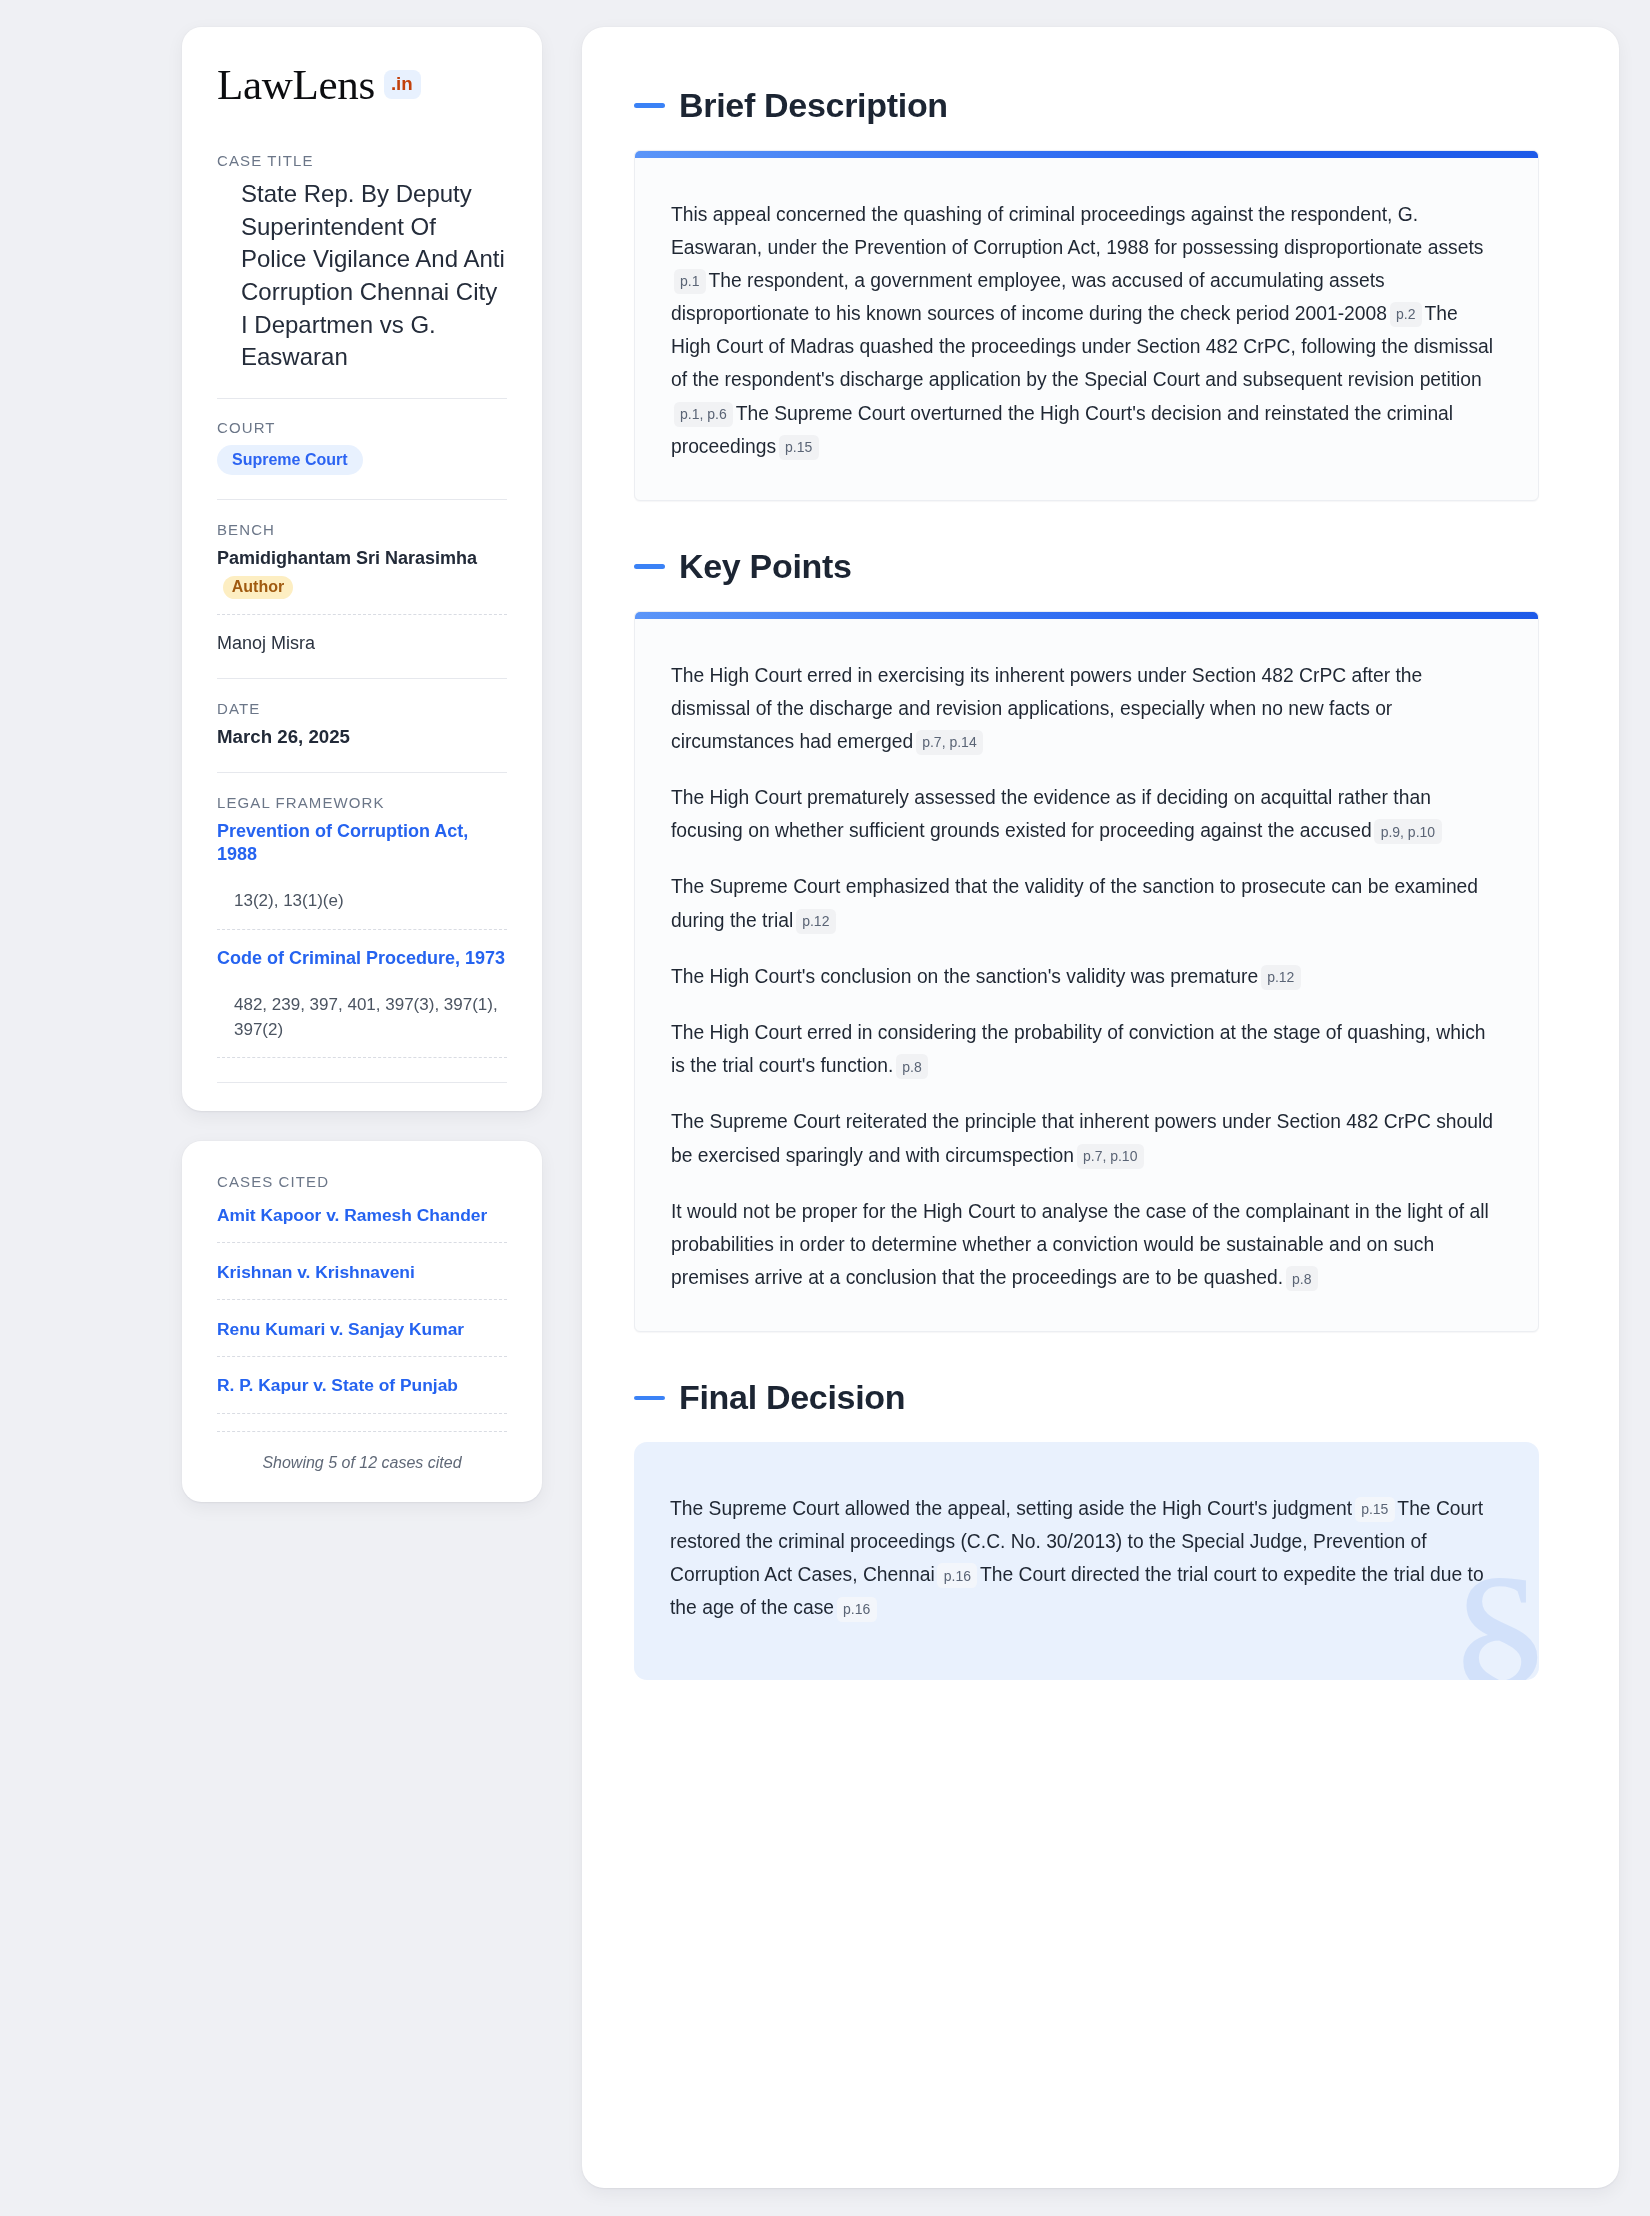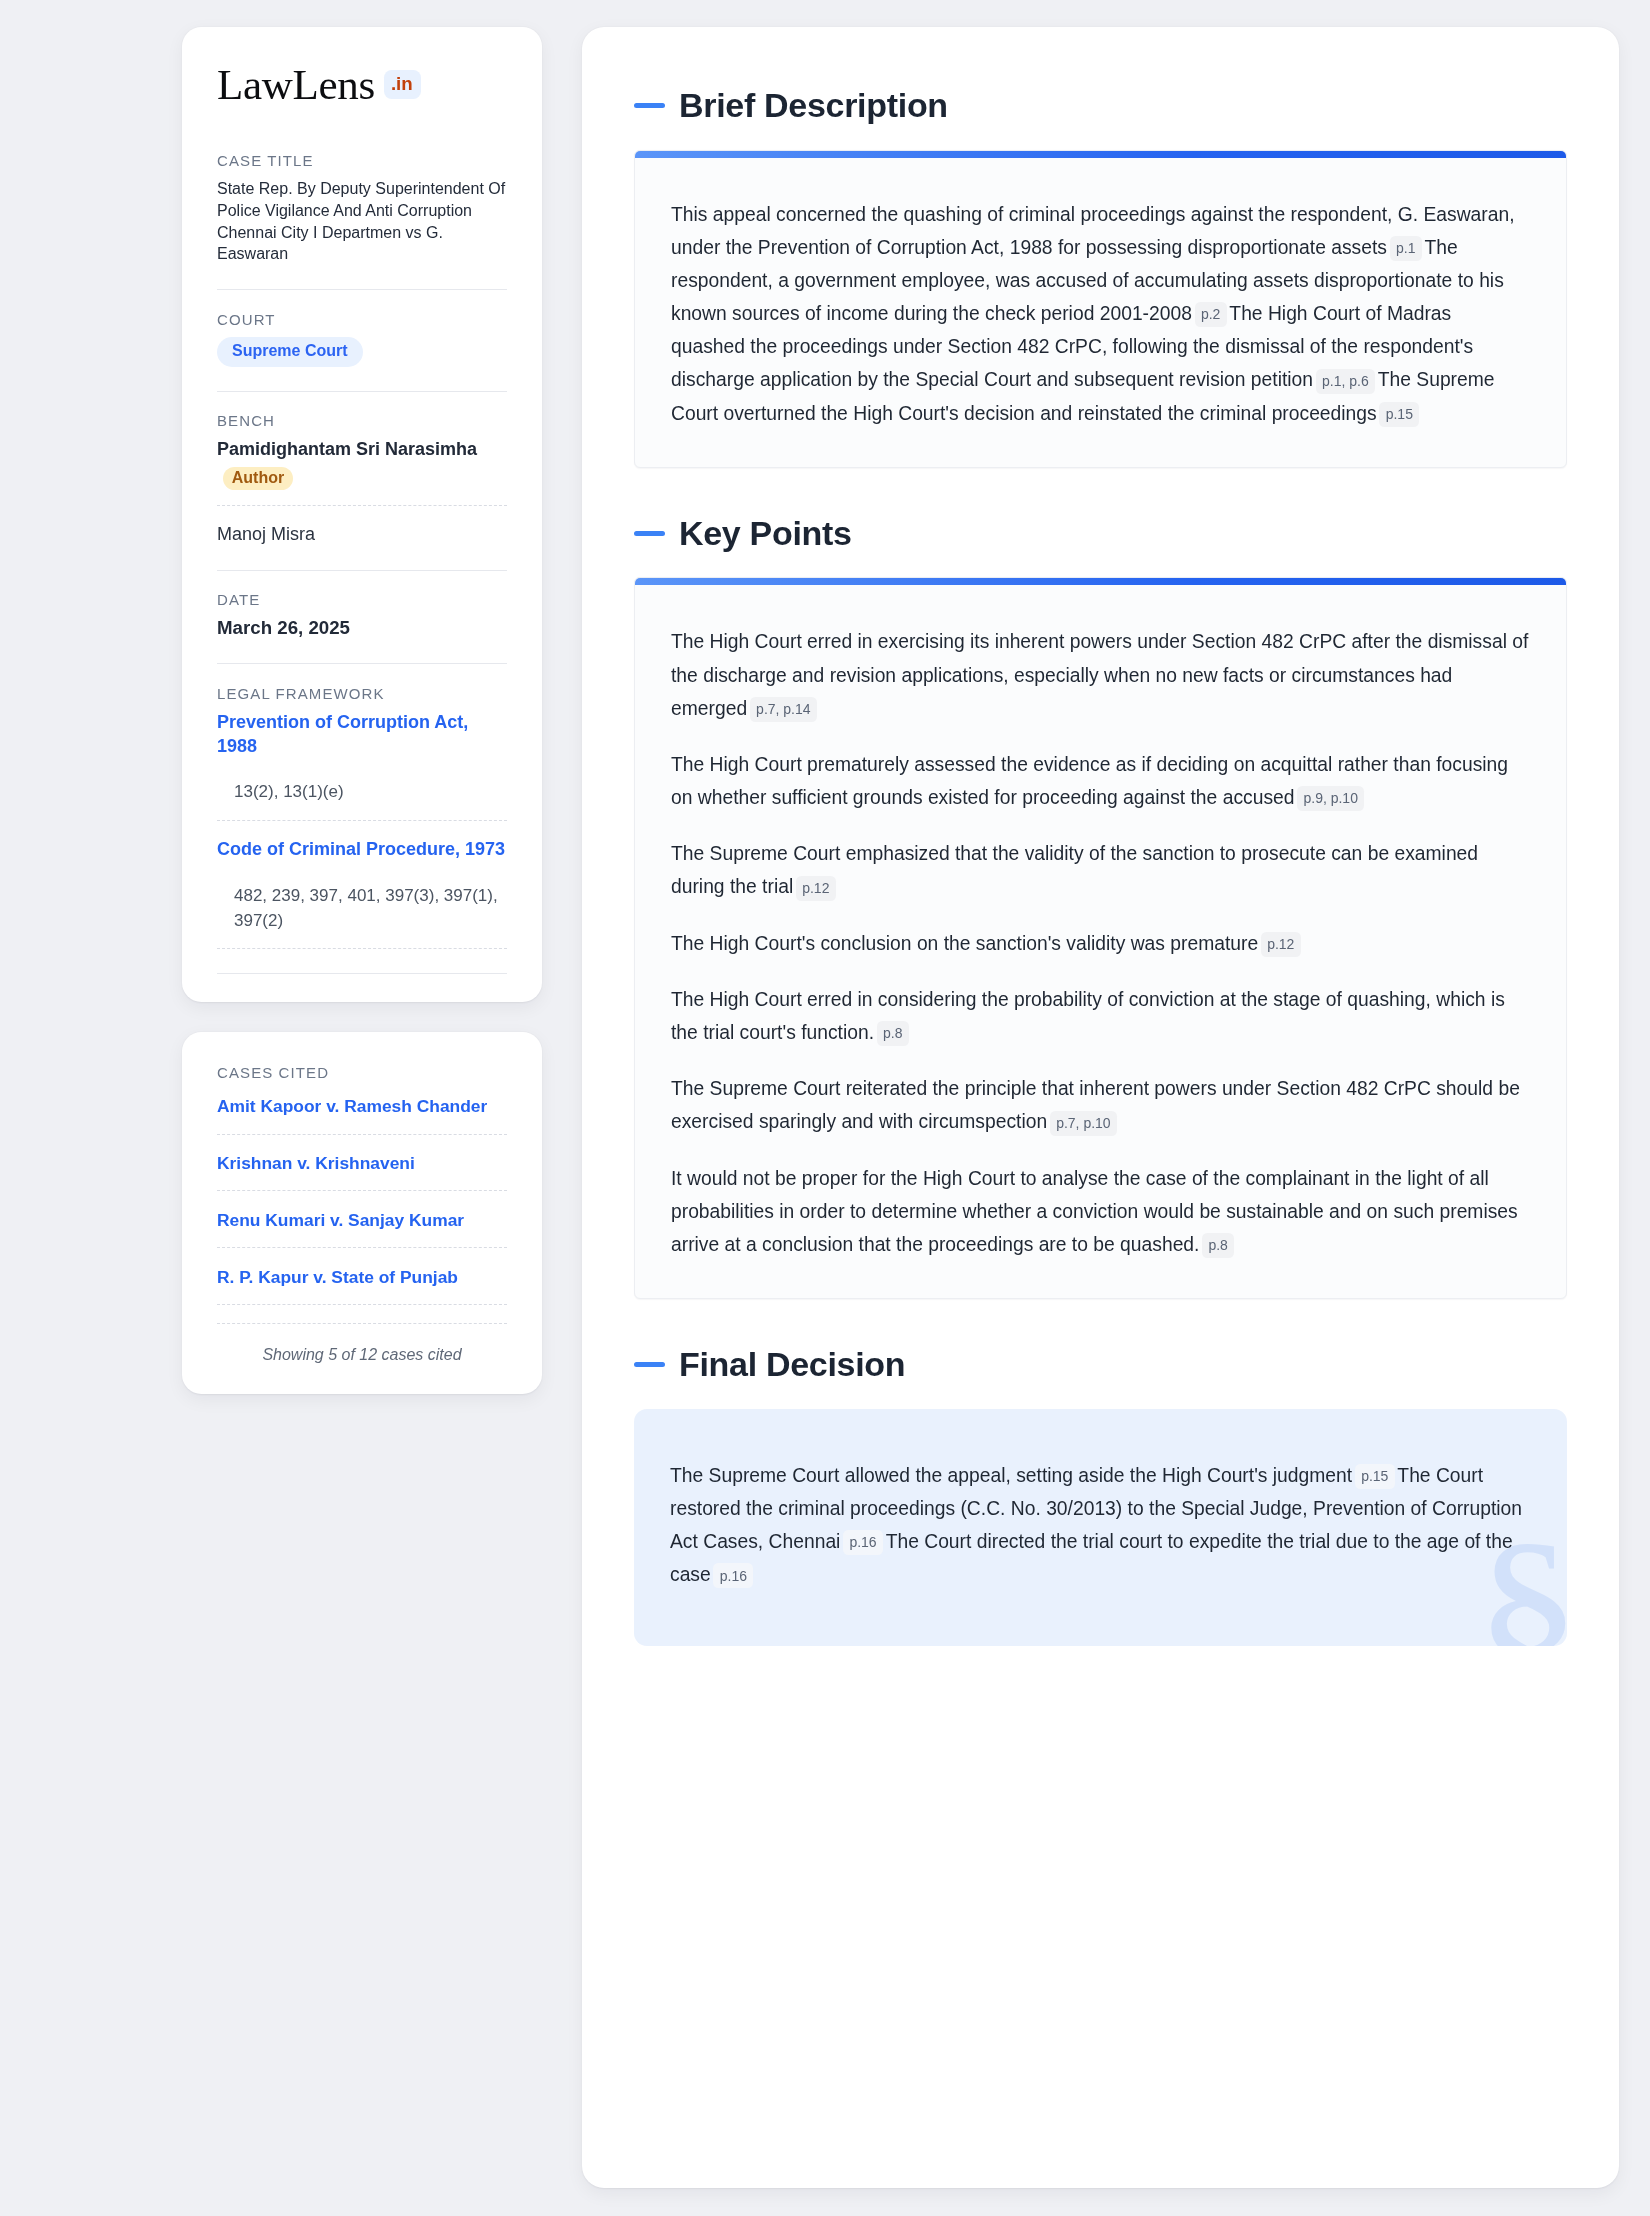--- a/index.html
+++ b/index.html
@@ -64,23 +64,24 @@
   .field { }
   .field-label {
     font-size: 15px;
     letter-spacing: 1.1px;
     color: #6b7688;
     text-transform: uppercase;
     margin-bottom: 9px;
     font-weight: 400;
   }
   .case-title {
-    font-size: 16px;
+    font-size: 24px;
     line-height: 1.36;
     color: #242c3a;
+    margin-left: 24px;
   }
 
   .rule {
     height: 0.6px;
     background: #e6e8ed;
     margin: 24px 0 21px 0;
   }
   .rule-dashed {
     height: 0;
     border-top: 1px dashed #d9dce3;
@@ -158,21 +159,21 @@
     color: #5f6877;
     margin-top: 22px;
   }
 
   
   .main {
     flex: 1 1 auto;
     background: #ffffff;
     border-radius: 22px;
     box-shadow: 0 0.6px 1.9px rgba(16,24,40,0.06), 0 5.2px 18px rgba(16,24,40,0.055);
-    padding: 59px 52px 0 52px;
+    padding: 59px 80px 0 52px;
     min-height: 2161px;
   }
 
   .section-header {
     display: flex;
     align-items: center;
     gap: 14px;
     margin-bottom: 24.5px;
   }
   .section-dash {

